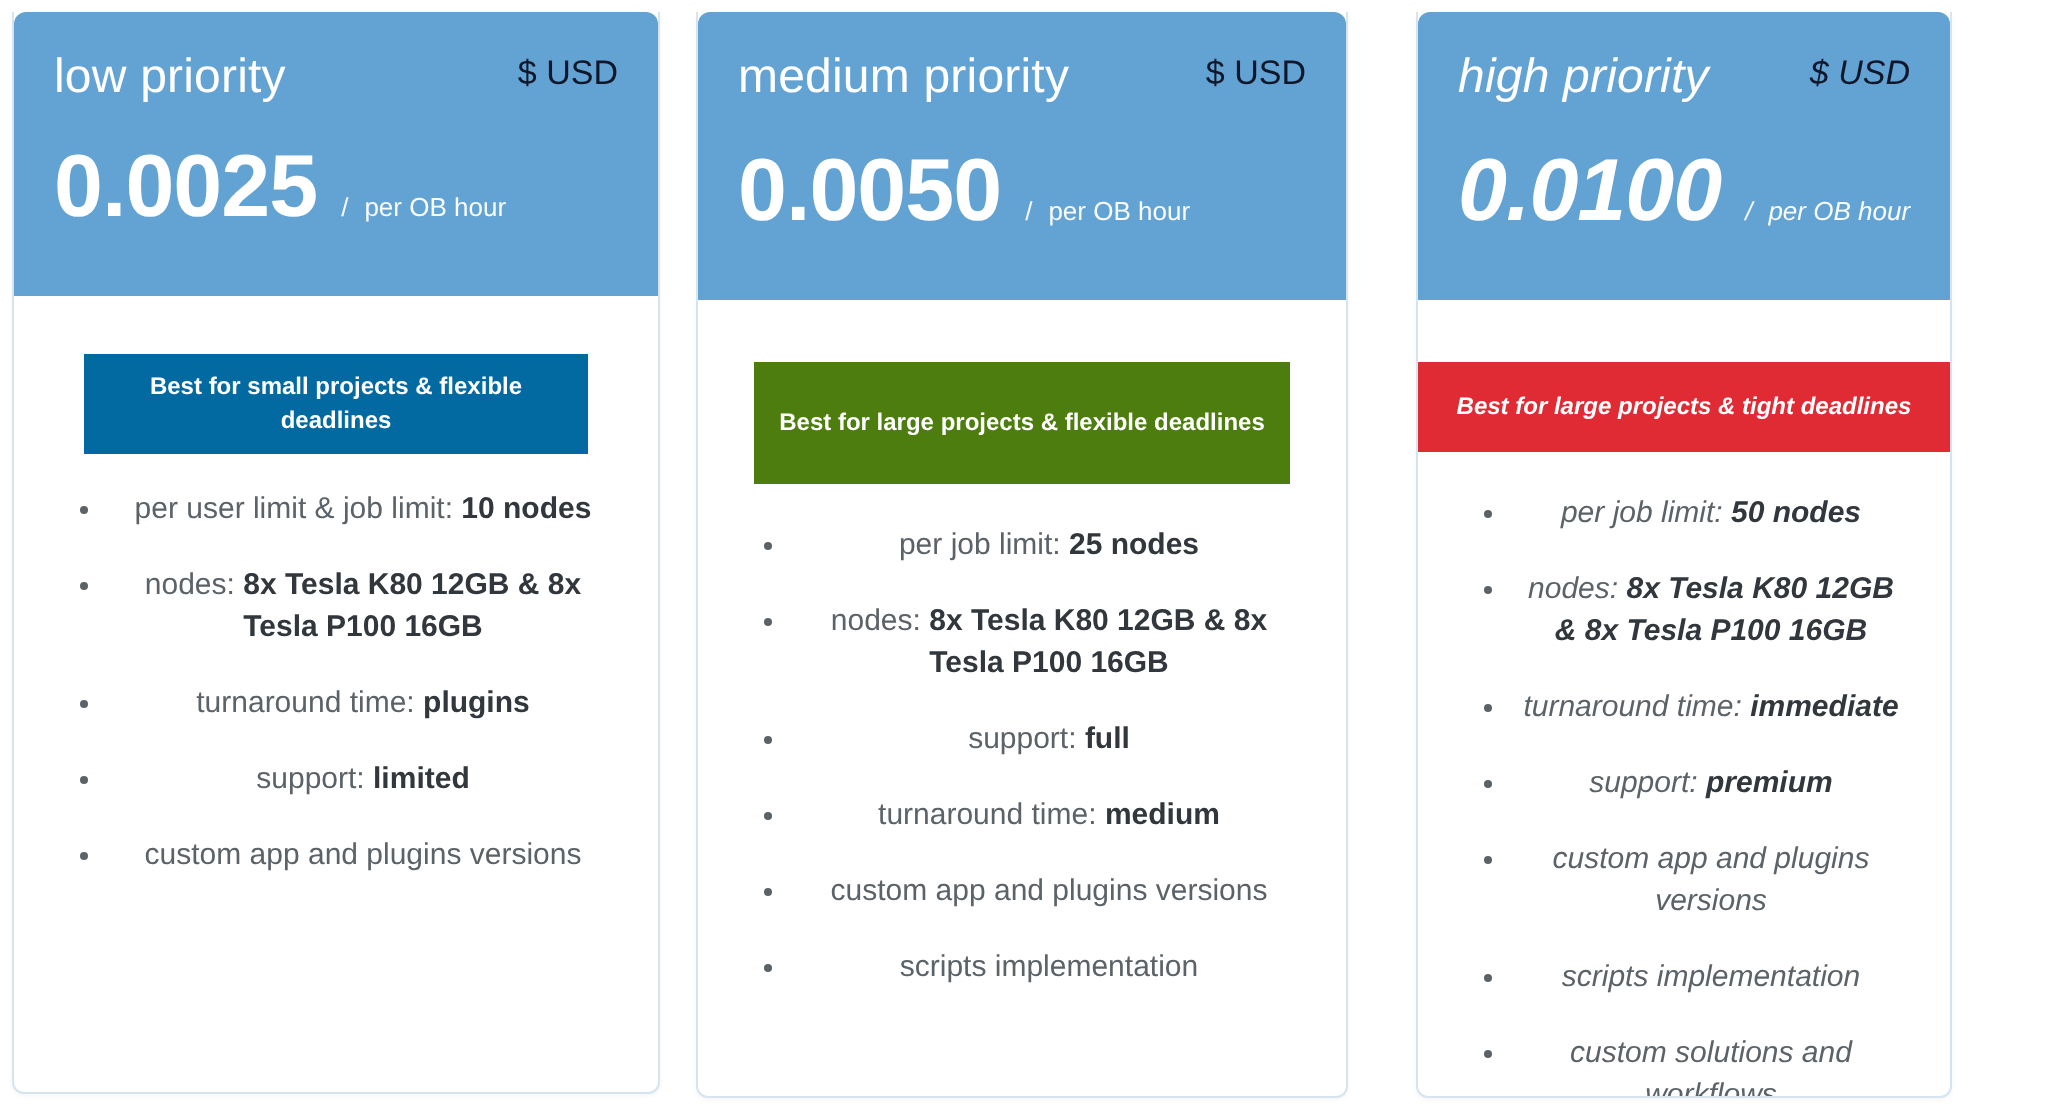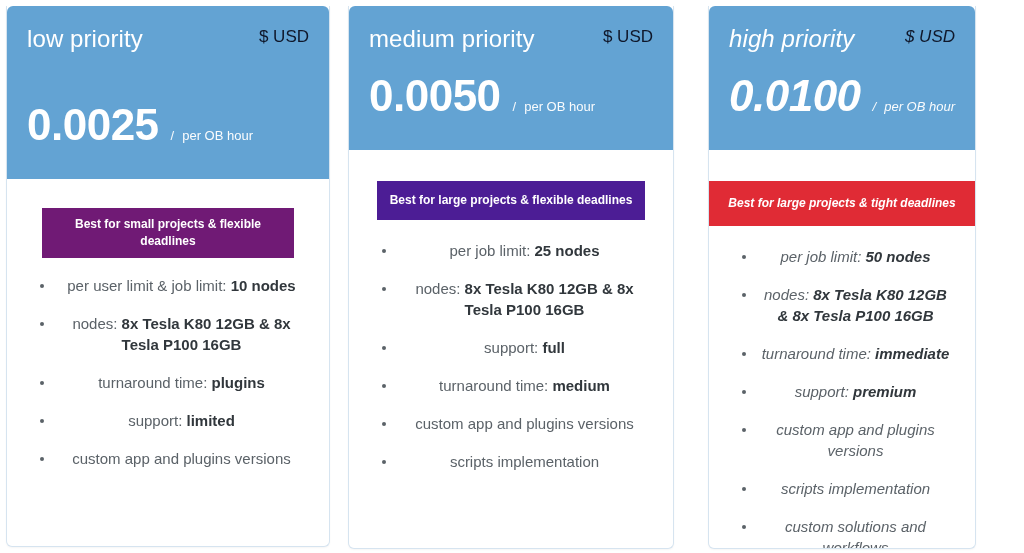--- a/index.html
+++ b/index.html
@@ -32,21 +32,21 @@
   }
 
   .card-1 { left: 6px;   width: 324px; height: 541px; }
   .card-2 { left: 348px; width: 326px; height: 543px; }
   .card-3 { left: 708px; width: 268px; height: 543px; font-style: italic; }
 
   .card-header {
     position: relative;
     background: #63a3d3;
     border-radius: 6px 6px 0 0;
-    height: 173px;
+    height: 142px;
     box-sizing: border-box;
     padding: 18px 20px 0 20px;
     color: #ffffff;
   }
   .card-2 .card-header { height: 144px; }
   .card-3 .card-header { height: 144px; }
 
   .plan-name {
     font-size: 24px;
     font-weight: 400;
@@ -115,22 +115,22 @@
     display: inline-block;
     color: #ffffff;
     font-size: 12px;
     font-weight: 700;
     line-height: 17px;
     text-align: center;
     padding: 7px 12px;
     box-sizing: border-box;
   }
 
-  .badge-green  { background: #701a75; width: 252px; padding: 8px 14px; }
-  .badge-orange { background: #4c1d95; width: 268px; padding: 11px 8px; }
+  .badge-green  { background: #0369a1; width: 252px; padding: 8px 14px; }
+  .badge-orange { background: #4d7c0f; width: 268px; padding: 22px 8px; }
   .badge-red    { background: #e02b35; width: 266px; padding: 14px 8px; }
 
   ul.features {
     list-style: none;
     margin: 0;
     padding: 0;
     margin-top: 17px;
   }
   .card-1 ul.features { padding-left: 32px; padding-right: 22px; }
   .card-2 ul.features { padding-left: 32px; padding-right: 22px; margin-top: 20px; }

